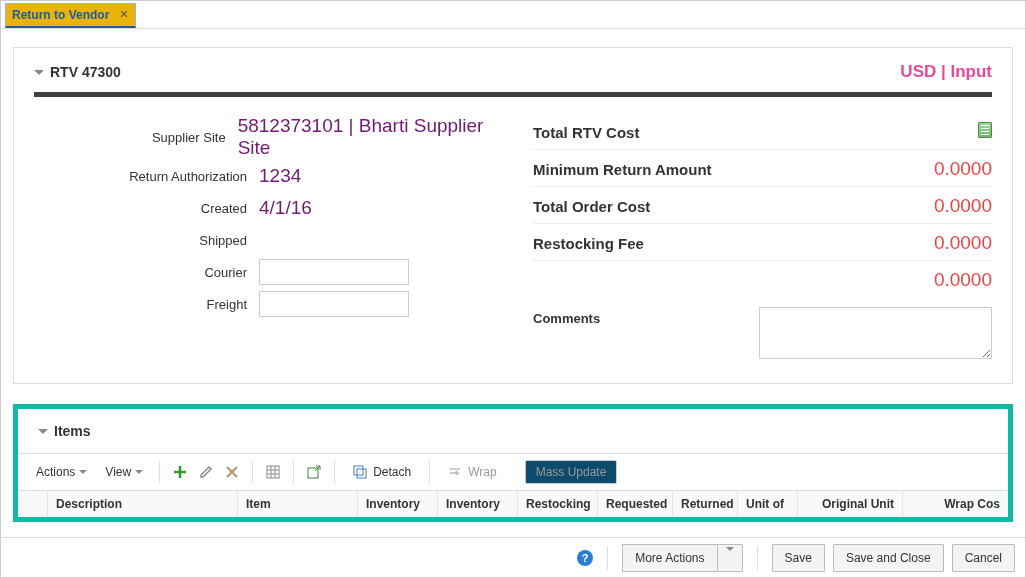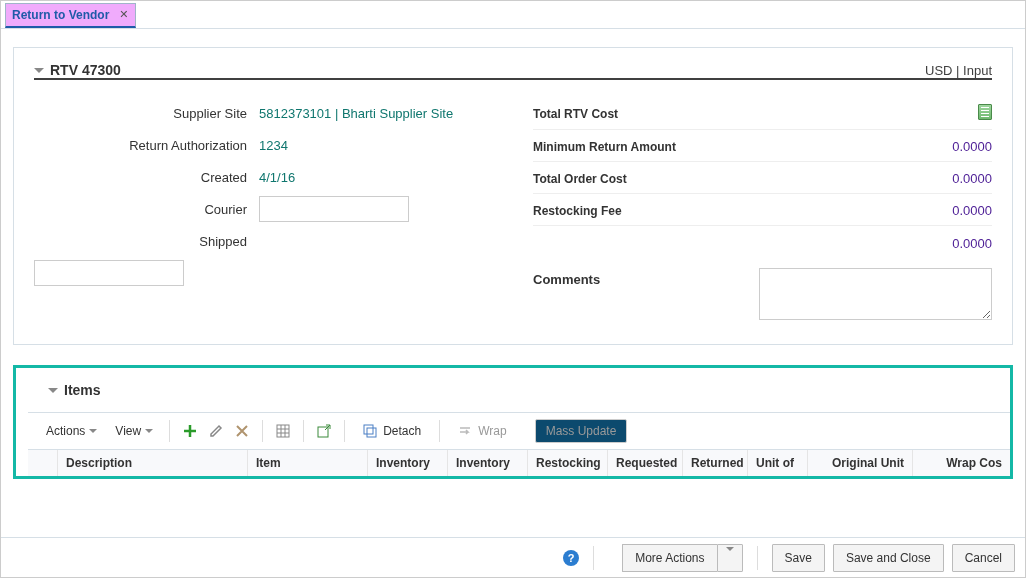--- a/index.html
+++ b/index.html
@@ -20,21 +20,21 @@
   display: flex;
   align-items: center;
   padding: 0 4px;
 }
 .tab {
   display: flex;
   align-items: center;
   padding: 4px 6px;
   border: 1px solid #a0b4c9;
   border-bottom: 2px solid #1f5ba8;
-  background: #f0abfc;
+  background: #eab308;
   color: #1f5ba8;
   font-weight: bold;
   font-size: 12px;
   cursor: pointer;
   margin-bottom: -1px;
 }
 .tab-close {
   margin-left: 10px;
   color: #555;
   font-weight: normal;
@@ -48,73 +48,75 @@
 }
 .panel {
   border: 1px solid #d6dfe6;
   padding: 14px 20px 24px 20px;
   margin-bottom: 20px;
 }
 .panel-header {
   display: flex;
   justify-content: space-between;
   align-items: center;
-  border-bottom: 2px solid #404040;
+  padding-bottom: 10px;
+  border-bottom: 5px solid #404040;
   margin-bottom: 18px;
 }
 .panel-title {
   font-size: 14px;
   font-weight: bold;
   display: flex;
   align-items: center;
   gap: 6px;
 }
 .disclosure {
   width: 0; height: 0;
   border-top: 5px solid #888;
   border-left: 5px solid transparent;
   border-right: 5px solid transparent;
   display: inline-block;
 }
 .panel-subtitle {
-  color: #404040;
-  font-size: 13px;
+  color: #ec4899;
+  font-size: 17px;
+  font-weight: bold;
 }
 .two-col {
   display: flex;
   gap: 40px;
 }
 .col { flex: 1; }
 .field-row {
   display: flex;
   align-items: center;
   min-height: 30px;
   margin-bottom: 2px;
 }
 .field-label {
   width: 225px;
   text-align: right;
   padding-right: 12px;
   color: #333;
   font-size: 13px;
 }
 .field-value {
-  color: #0f766e;
-  font-size: 13px;
+  color: #701a75;
+  font-size: 19px;
 }
 .field-input {
   border: 1px solid #ccc;
   height: 26px;
   width: 150px;
   padding: 2px 4px;
   font-size: 12px;
 }
 .right-col .field-row { border-bottom: 1px solid #eee; padding: 6px 0; }
-.right-col .rlabel { flex: 1; font-weight: bold; color: #333; font-size: 12px; }
-.right-col .rvalue { color: #4c1d95; text-align: right; width: 100px; font-size: 13px; }
+.right-col .rlabel { flex: 1; font-weight: bold; color: #333; font-size: 15px; }
+.right-col .rvalue { color: #ef4444; text-align: right; width: 100px; font-size: 19px; }
 .calc-icon {
   width: 14px; height: 16px;
   display: inline-block;
   background: linear-gradient(#9fd69f,#6fb96f);
   border: 1px solid #4a8a4a;
   border-radius: 1px;
   position: relative;
 }
 .calc-icon::after{ content:""; position:absolute; left:2px; right:2px; top:2px; bottom:2px; background:repeating-linear-gradient(#fff,#fff 1px,transparent 1px,transparent 3px);}
 .comments-row { display: flex; align-items: flex-start; padding-top: 8px;}
@@ -122,21 +124,21 @@
 .comments-area {
   flex: 1;
   height: 52px;
   border: 1px solid #ccc;
   resize: both;
   font-family: inherit;
   font-size: 12px;
   padding: 3px;
 }
 
-.items-panel { border: 3px solid #14b8a6; padding: 14px 0 0 12px;}
+.items-panel { border: 5px solid #14b8a6; padding: 14px 0 0 0;}
 .items-title {
   font-size: 14px; font-weight: bold; display: flex; align-items: center; gap: 6px;
   padding: 0 20px 14px 20px;
 }
 .toolbar {
   border-top: 1px solid #d6dfe6;
   display: flex;
   align-items: center;
   padding: 6px 10px;
   gap: 2px;
@@ -205,21 +207,21 @@
 .btn {
   border: 1px solid #bbb;
   background: #f4f4f4;
   padding: 6px 12px;
   font-size: 12px;
   cursor: pointer;
   color:#333;
   border-radius: 1px;
 }
 .btn-drop { display:flex; align-items:center; gap:0;}
-.btn-drop .main { border-right:none; border-radius: 1px 0 0 1px; margin-left: 14px;}
+.btn-drop .main { border-right:none; border-radius: 1px 0 0 1px;}
 .btn-drop .arr { padding:6px 8px; border-radius: 0 1px 1px 0;}
 
 .content-area::-webkit-scrollbar { width: 16px; }
 .content-area::-webkit-scrollbar-thumb { background:#c0c0c0; border:3px solid #f0f0f0; border-radius:8px;}
 .content-area::-webkit-scrollbar-track { background:#f0f0f0;}
 
 .ico-plus path{stroke:#2a9b2a;stroke-width:2.5;}
 .ico-pencil path{stroke:#888;stroke-width:1.5;}
 .ico-x path{stroke:#b0946e;stroke-width:2;}
 .ico-grid rect{stroke:#888;fill:none;}
@@ -258,28 +260,29 @@
         </div>
         <div class="field-row">
           <div class="field-label">Return Authorization</div>
           <div class="field-value">1234</div>
         </div>
         <div class="field-row">
           <div class="field-label">Created</div>
           <div class="field-value">4/1/16</div>
         </div>
         <div class="field-row">
+          <div class="field-label">Shipped</div>
+          <div class="field-value"></div>
+        </div>
+        <div class="field-row">
           <div class="field-label">Courier</div>
           <input class="field-input" value="" style="">
         </div>
         <div class="field-row">
-          <div class="field-label">Shipped</div>
-          <div class="field-value"></div>
-        </div>
-        <div class="field-row">
+          <div class="field-label">Freight</div>
           <input class="field-input" value="" style="">
         </div>
       </div>
 
       <div class="col right-col">
         <div class="field-row">
           <div class="rlabel">Total RTV Cost</div>
           <div class="rvalue">
             <span class="calc-icon"></span>
           </div>

